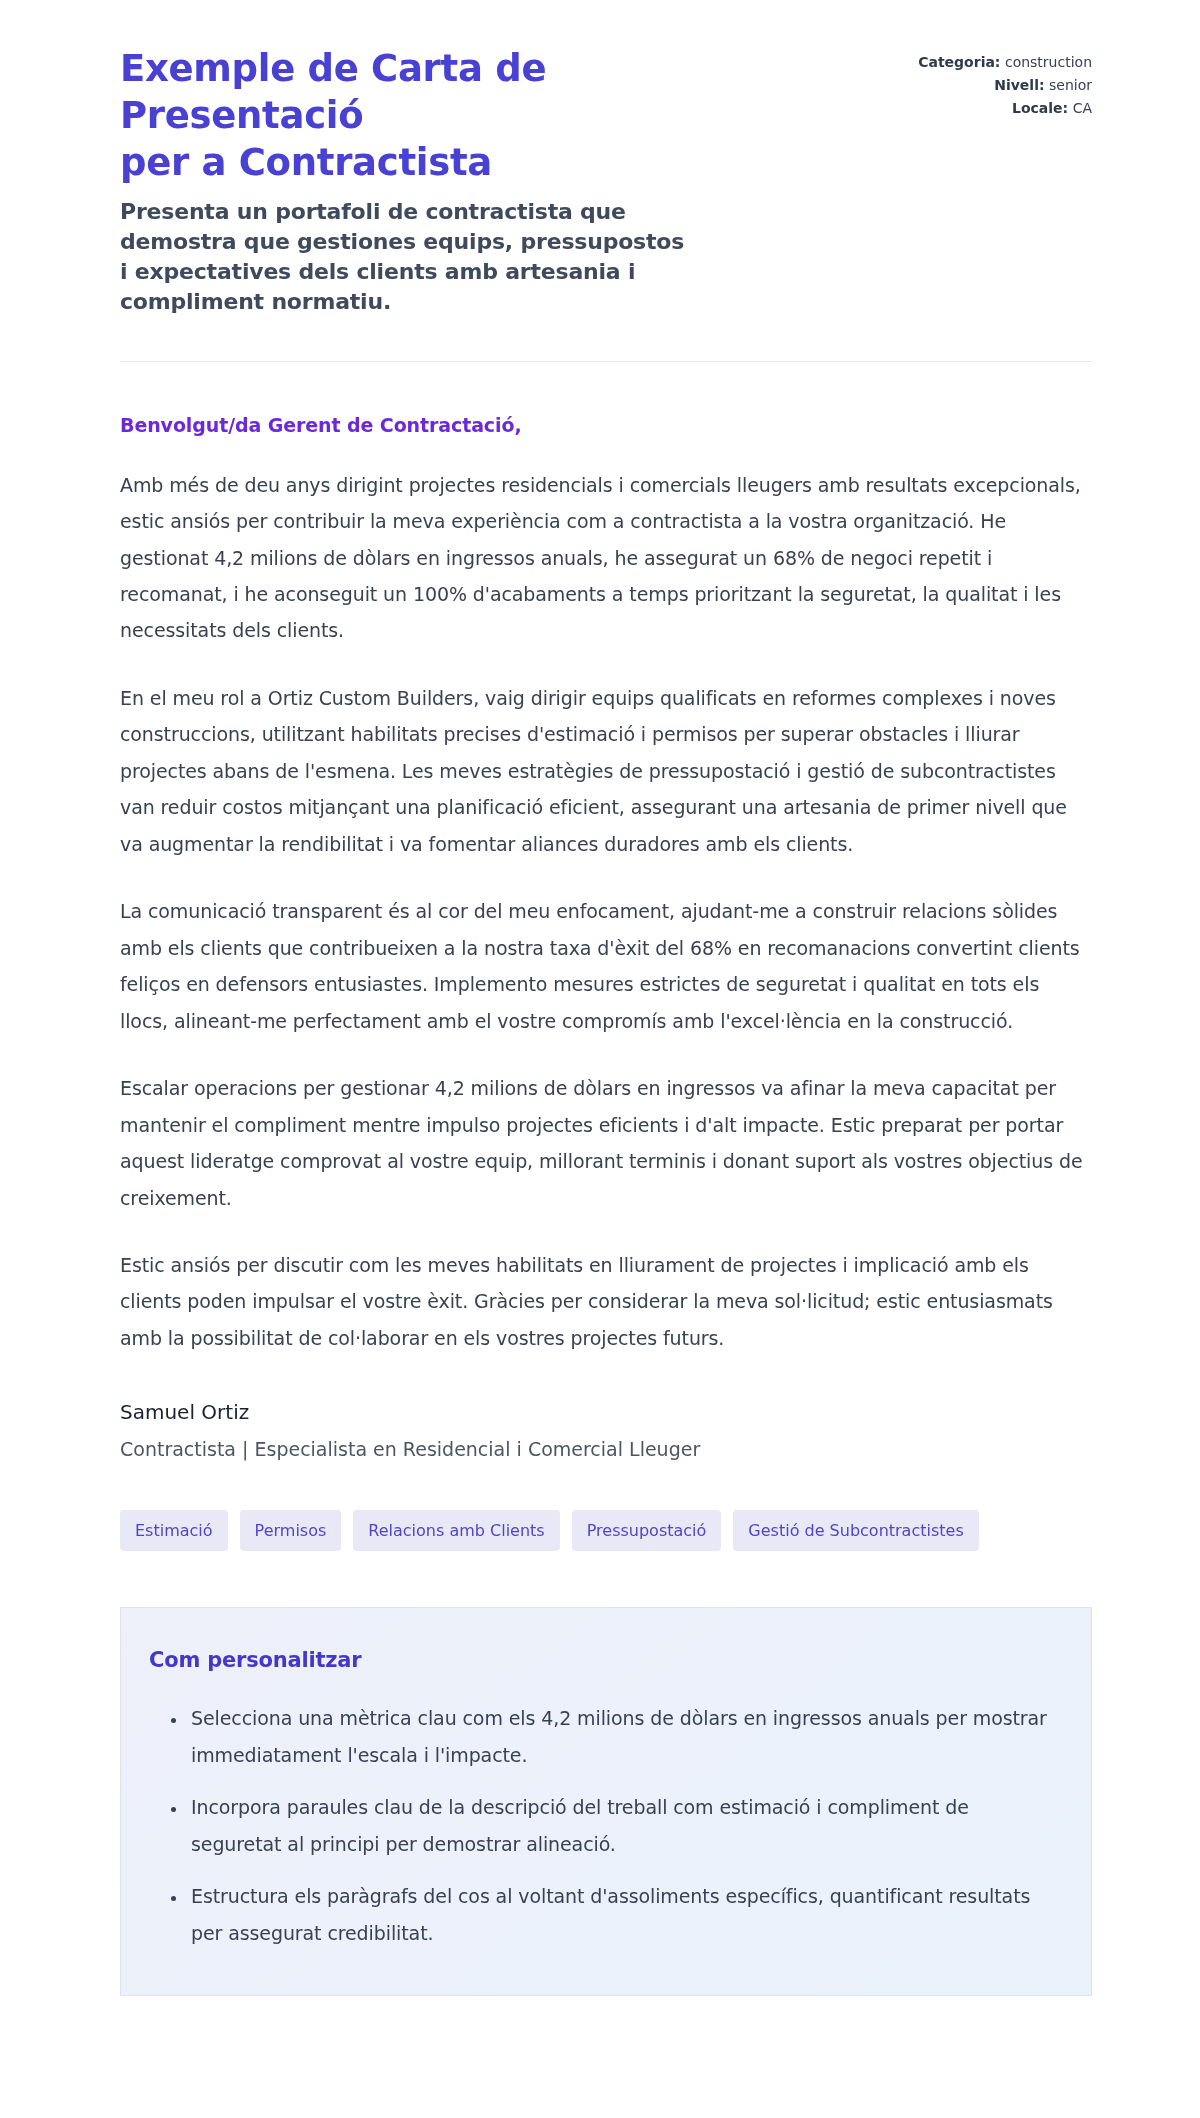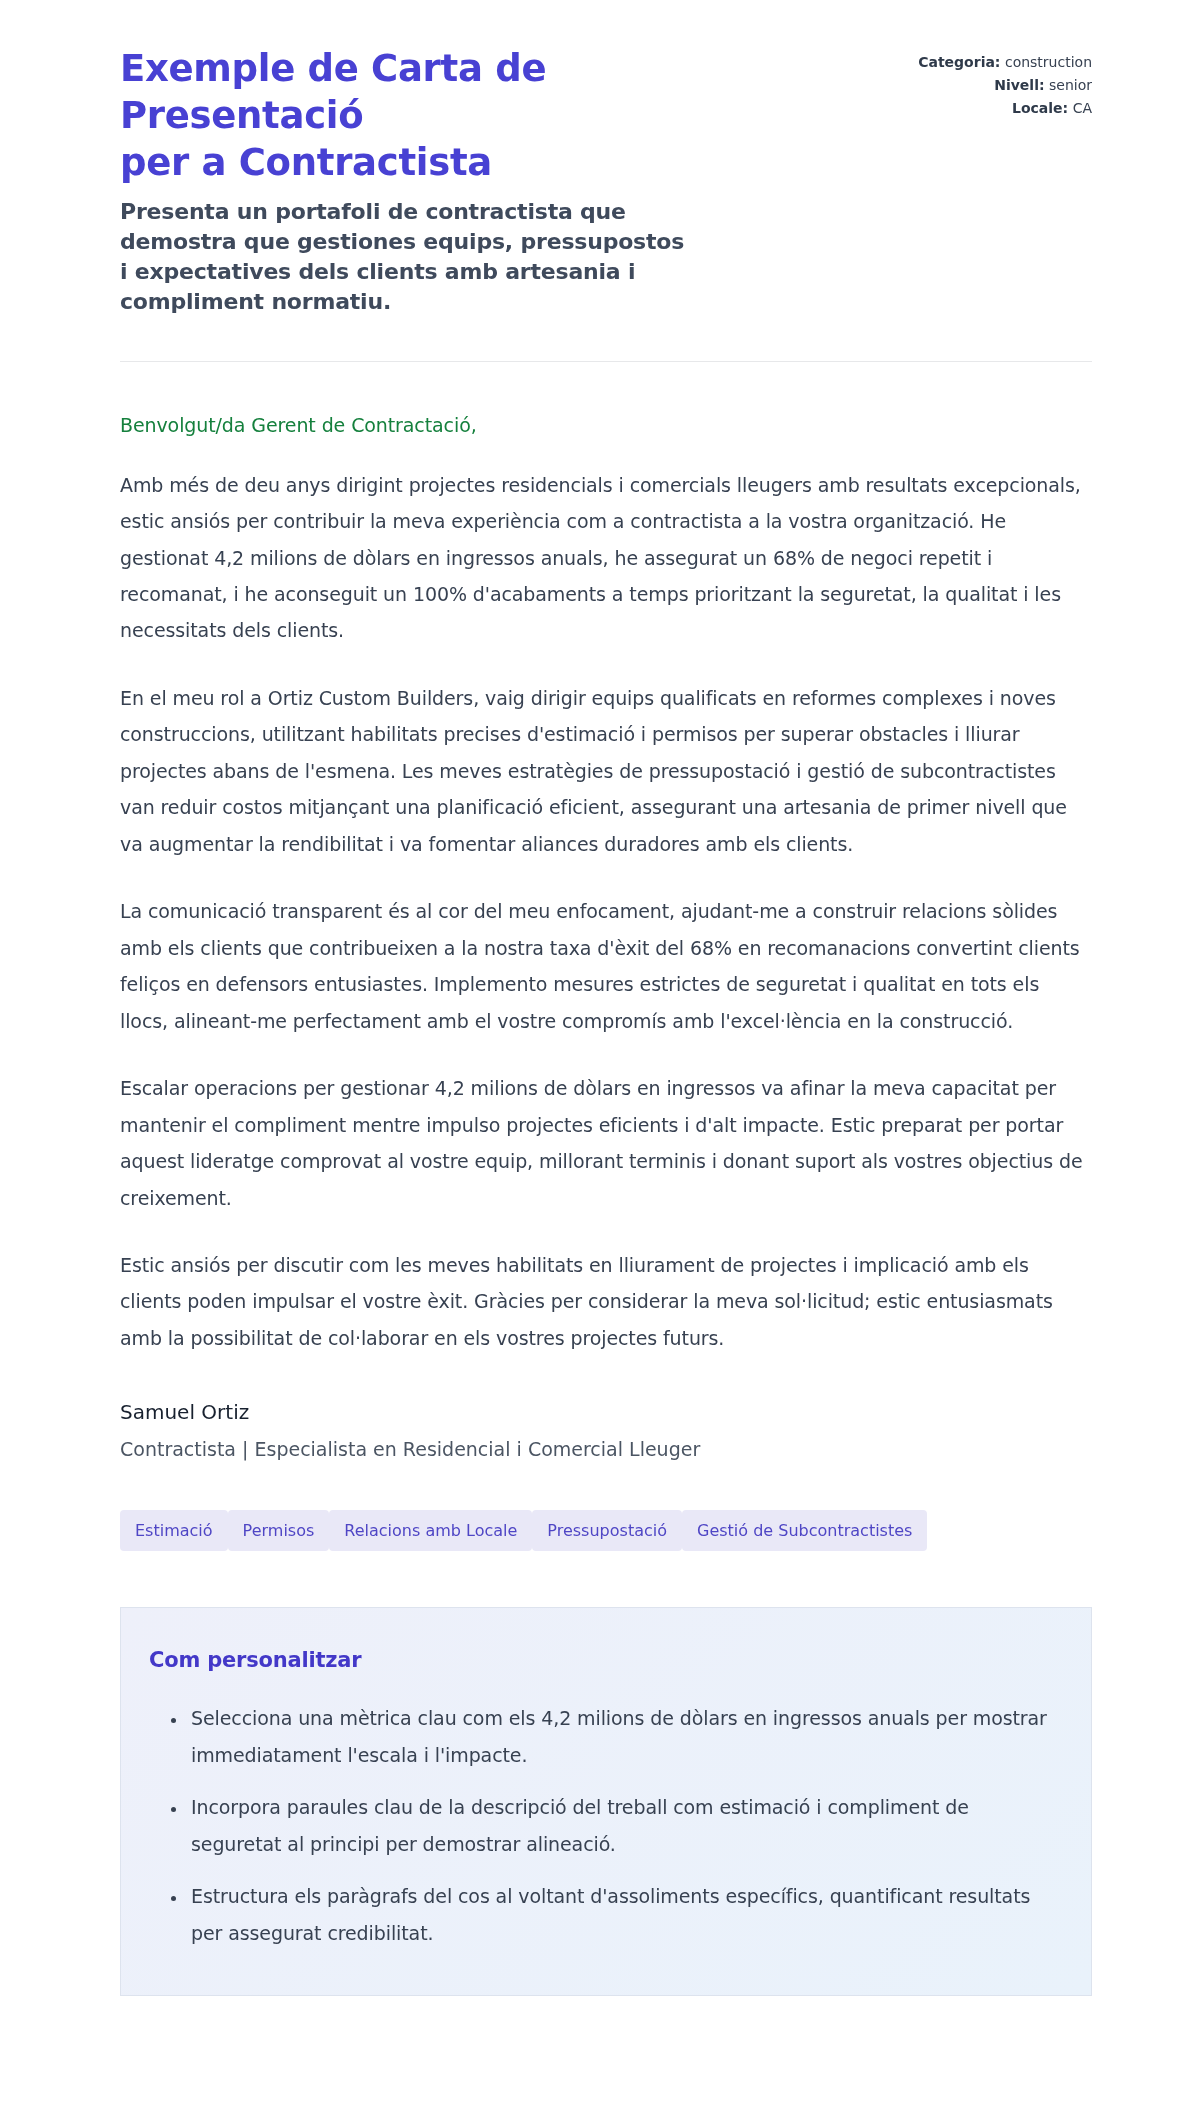--- a/index.html
+++ b/index.html
@@ -43,23 +43,23 @@
   .meta-label { font-weight: bold; color: #2f3a4a; }
   
   .divider {
     border: none;
     border-top: 1px solid #e7e8ea;
     margin-top: 44px;
   }
   
   .greeting {
     margin-top: 52px;
-    color: #15803d;
+    color: #6d28d9;
     font-size: 19px;
-    font-weight: normal;
+    font-weight: bold;
     letter-spacing: -0.1px;
   }
   .paragraph {
     margin-top: 31px;
     font-size: 19px;
     line-height: 1.92;
     color: #374151;
     letter-spacing: -0.1px;
   }
   
@@ -72,20 +72,21 @@
   .signature-role {
     margin-top: 14px;
     font-size: 19px;
     color: #4b5563;
   }
   
   .skills {
     margin-top: 50px;
     display: flex;
     flex-wrap: wrap;
+    gap: 12px;
   }
   .skill-tag {
     background: #e9e8f7;
     color: #4f46c5;
     font-size: 16px;
     padding: 11px 15px;
     border-radius: 4px;
     white-space: nowrap;
   }
   
@@ -147,21 +148,21 @@
 
     <div class="signature">
       <div class="signature-name">Samuel Ortiz</div>
       <div class="signature-role">Contractista | Especialista en Residencial i Comercial Lleuger</div>
     </div>
   </div>
 
   <div class="skills">
     <span class="skill-tag">Estimació</span>
     <span class="skill-tag">Permisos</span>
-    <span class="skill-tag">Relacions amb Locale</span>
+    <span class="skill-tag">Relacions amb Clients</span>
     <span class="skill-tag">Pressupostació</span>
     <span class="skill-tag">Gestió de Subcontractistes</span>
   </div>
 
   <div class="tips-card">
     <h2 class="tips-title">Com personalitzar</h2>
     <ul class="tips-list">
       <li class="tip-item">Selecciona una mètrica clau com els 4,2 milions de dòlars en ingressos anuals per mostrar immediatament l'escala i l'impacte.</li>
       <li class="tip-item">Incorpora paraules clau de la descripció del treball com estimació i compliment de seguretat al principi per demostrar alineació.</li>
       <li class="tip-item">Estructura els paràgrafs del cos al voltant d'assoliments específics, quantificant resultats per assegurat credibilitat.</li>

